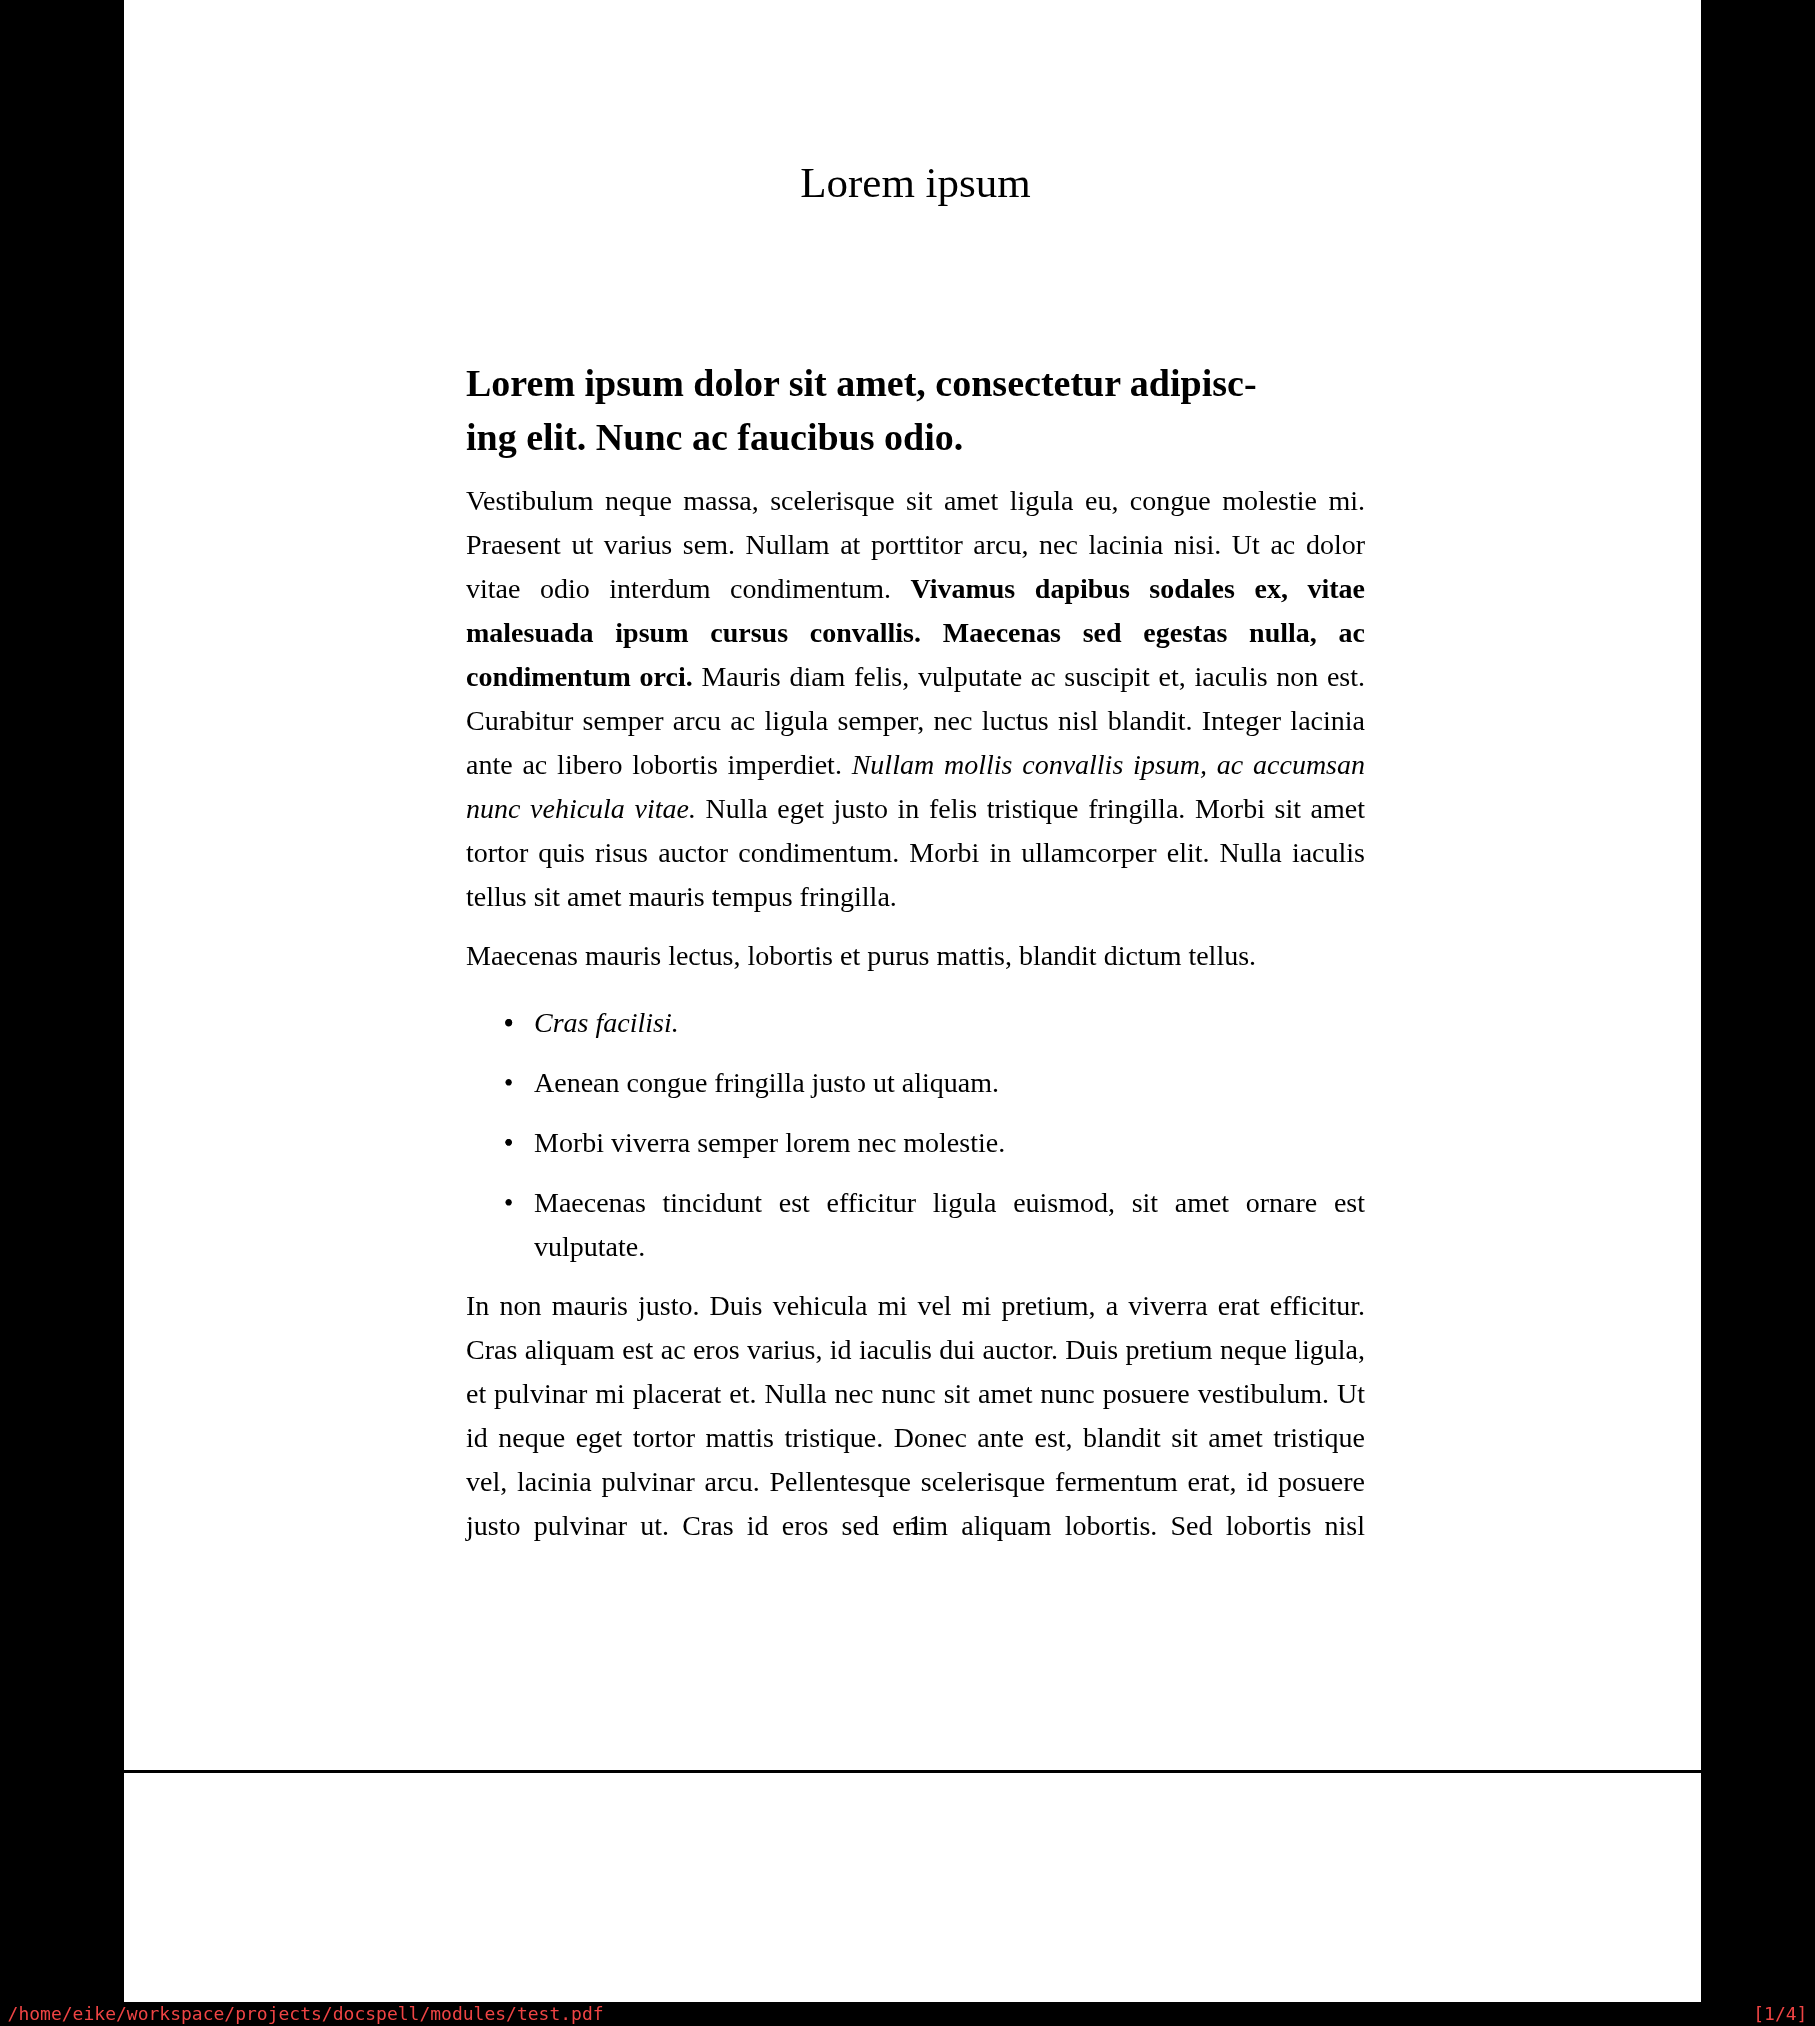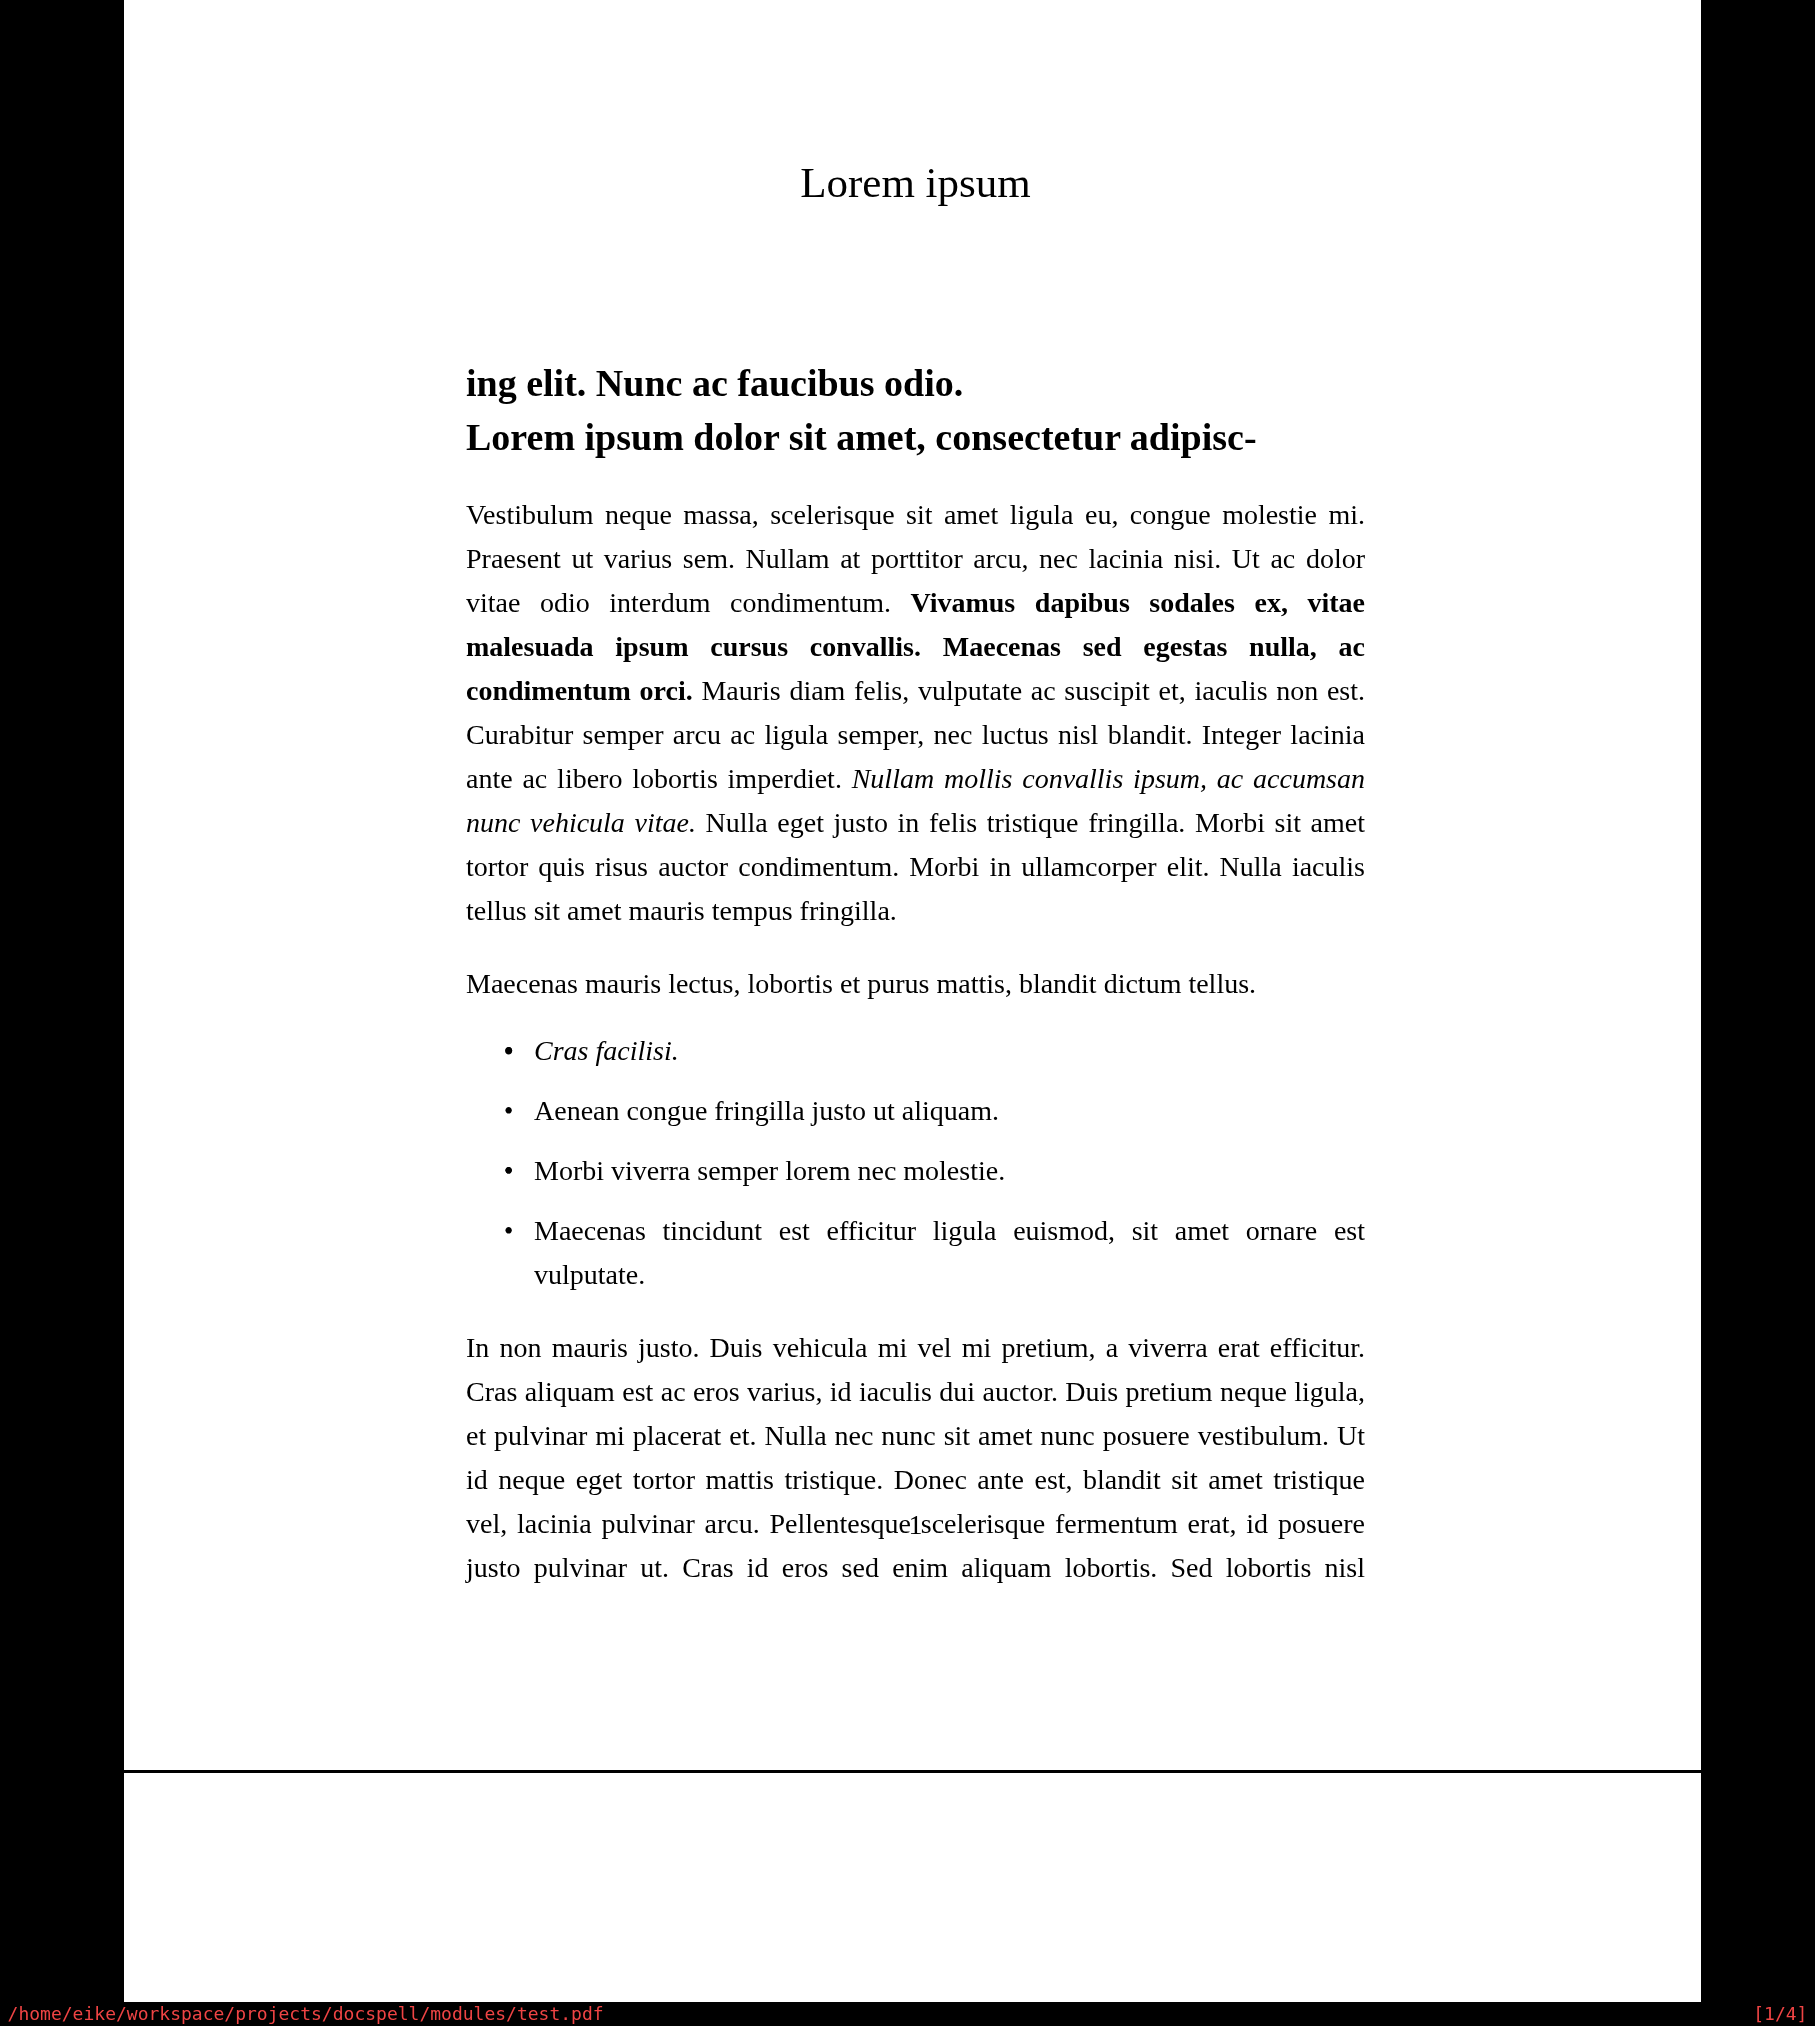--- a/index.html
+++ b/index.html
@@ -45,21 +45,21 @@
     font-weight: normal;
   }
   .section-heading {
     margin-top: 150px;
     font-size: 38px;
     line-height: 54px;
     font-weight: bold;
   }
   .section-heading span { display: block; }
   p.body-par {
-    margin-top: 29px;
+    margin-top: 15px;
     text-align: justify;
   }
   p.cut-par { text-align-last: justify; }
   .run-bold { font-weight: bold; }
   .run-italic { font-style: italic; }
 
   ul.doc-list {
     list-style: none;
     margin-top: 23px;
     margin-bottom: 7.6px;
@@ -110,22 +110,22 @@
 <body>
 
 <div class="viewer">
 
   <div class="page page-1">
     <div class="content">
 
       <h1 class="doc-title">Lorem ipsum</h1>
 
       <h2 class="section-heading">
+        <span>Lorem ipsum dolor sit amet, consectetur adipisc-</span>
         <span>ing elit. Nunc ac faucibus odio.</span>
-        <span>Lorem ipsum dolor sit amet, consectetur adipisc-</span>
       </h2>
 
       <p class="body-par"><span>Vestibulum neque massa, scelerisque sit amet ligula eu, congue molestie mi. Praesent ut varius sem. Nullam at porttitor arcu, nec lacinia nisi. Ut ac dolor vitae odio interdum condimentum. </span><span class="run-bold">Vivamus dapibus sodales ex, vitae malesuada ipsum cursus convallis. Maecenas sed egestas nulla, ac condimentum orci.</span><span> Mauris diam felis, vulputate ac suscipit et, iaculis non est. Curabitur semper arcu ac ligula semper, nec luctus nisl blandit. Integer lacinia ante ac libero lobortis imperdiet. </span><span class="run-italic">Nullam mollis convallis ipsum, ac accumsan nunc vehicula vitae.</span><span> Nulla eget justo in felis tristique fringilla. Morbi sit amet tortor quis risus auctor condimentum. Morbi in ullamcorper elit. Nulla iaculis tellus sit amet mauris tempus fringilla.</span></p>
 
       <p class="body-par">Maecenas mauris lectus, lobortis et purus mattis, blandit dictum tellus.</p>
 
       <ul class="doc-list">
         <li class="li-bold">
           <span class="marker">•</span>
         </li>

